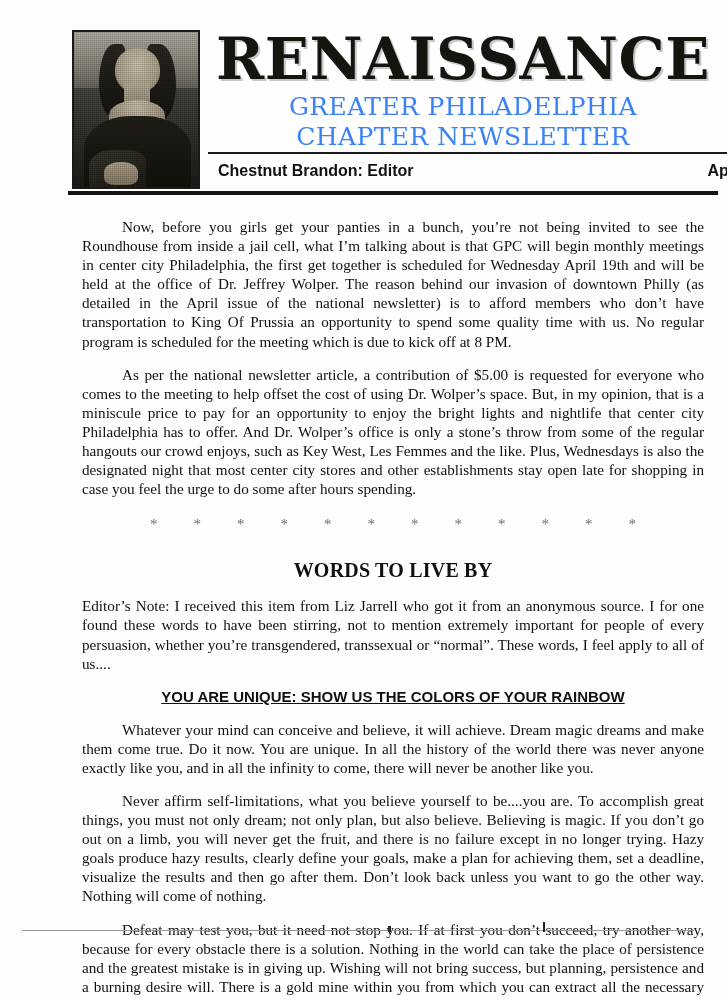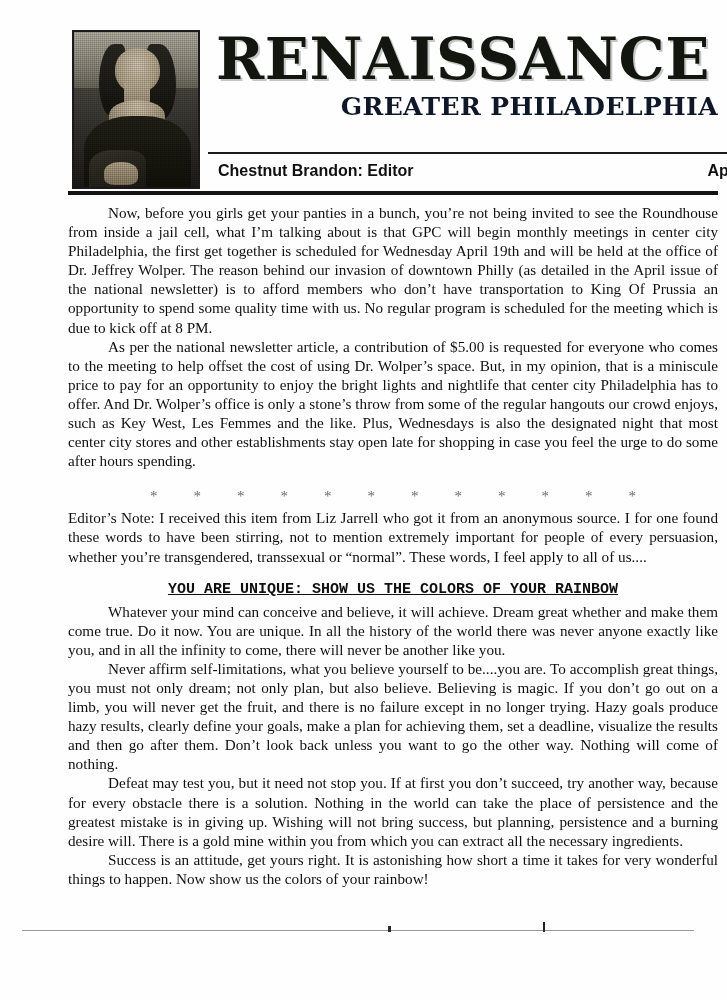--- a/index.html
+++ b/index.html
@@ -119,28 +119,27 @@
     font-size: 58px;
     line-height: 62px;
     letter-spacing: 0.5px;
     color: #13150f;
     margin: 0;
     text-shadow: 2px 2px 0 rgba(130,130,130,0.45);
     white-space: nowrap;
   }
   .subtitle {
     font-family: "DejaVu Serif", "Liberation Serif", serif;
-    font-weight: 700;
+    font-weight: 400;
     font-size: 25px;
     line-height: 27px;
     letter-spacing: 0.4px;
-    color: #0f172a;
+    color: #3b82f6;
     margin: 3px 0 0 0;
     white-space: nowrap;
-    text-align: right;
   }
 
   .byline-rule-top {
     position: absolute;
     left: 140px;
     top: 124px;
     width: 578px;
     height: 2px;
     background: #1a1a1a;
   }
@@ -183,34 +182,34 @@
     font-weight: 700;
     font-size: 20px;
     line-height: 24px;
     text-align: center;
     margin: 0 0 5px 0;
     letter-spacing: 0.2px;
   }
   h2.section-head.spaced { margin-top: 26px; margin-bottom: 8px; }
 
   h3.sub-head {
-    font-family: Liberation Mono, monospace;
+    font-family: Liberation Sans, sans-serif;
     font-weight: 700;
     font-size: 15px;
     line-height: 19px;
     text-align: center;
     text-decoration: underline;
     margin: 14px 0 3px 0;
   }
 
   p.body-text {
     font-size: 15.2px;
     line-height: 19.1px;
     text-align: justify;
-    margin: 0;
+    margin: 14px;
     text-indent: 40px;
     hyphens: none;
   }
   p.body-text.noindent { text-indent: 0; }
 
   .stars {
     margin: 18px 0 4px 0;
     display: flex;
     justify-content: center;
     gap: 36px;
@@ -257,20 +256,21 @@
         <div class="mona-dress"></div>
         <div class="mona-arm"></div>
         <div class="mona-hand"></div>
         <div class="mona-grain"></div>
       </div>
     </div>
 
     <div class="title-block">
       <div class="nameplate">RENAISSANCE</div>
       <div class="subtitle">GREATER PHILADELPHIA</div>
+      <div class="subtitle">CHAPTER NEWSLETTER</div>
     </div>
 
     <div class="byline-rule-top"></div>
 
     <div class="byline-band">
       <div class="byline-editor">Chestnut Brandon: Editor</div>
       <div class="byline-date">April 1995</div>
     </div>
   </div>
 
@@ -290,26 +290,27 @@
       <span>*</span>
       <span>*</span>
       <span>*</span>
       <span>*</span>
       <span>*</span>
       <span>*</span>
       <span>*</span>
       <span>*</span>
     </div>
 
+    <h2 class="section-head spaced">WORDS TO LIVE BY</h2>
 
     <p class="body-text noindent">Editor’s Note: I received this item from Liz Jarrell who got it from an anonymous source. I for one found these words to have been stirring, not to mention extremely important for people of every persuasion, whether you’re transgendered, transsexual or “normal”. These words, I feel apply to all of us....</p>
 
     <h3 class="sub-head">YOU ARE UNIQUE: SHOW US THE COLORS OF YOUR RAINBOW</h3>
 
-    <p class="body-text">Whatever your mind can conceive and believe, it will achieve. Dream great whether and make them come true. Do it now. You are unique. In all the history of the world there was never anyone exactly like you, and in all the infinity to come, there will never be another like you.</p>
+    <p class="body-text">Whatever your mind can conceive and believe, it will achieve. Dream magic dreams and make them come true. Do it now. You are unique. In all the history of the world there was never anyone exactly like you, and in all the infinity to come, there will never be another like you.</p>
     <p class="body-text">Never affirm self-limitations, what you believe yourself to be....you are. To accomplish great things, you must not only dream; not only plan, but also believe. Believing is magic. If you don’t go out on a limb, you will never get the fruit, and there is no failure except in no longer trying. Hazy goals produce hazy results, clearly define your goals, make a plan for achieving them, set a deadline, visualize the results and then go after them. Don’t look back unless you want to go the other way. Nothing will come of nothing.</p>
     <p class="body-text">Defeat may test you, but it need not stop you. If at first you don’t succeed, try another way, because for every obstacle there is a solution. Nothing in the world can take the place of persistence and the greatest mistake is in giving up. Wishing will not bring success, but planning, persistence and a burning desire will. There is a gold mine within you from which you can extract all the necessary ingredients.</p>
     <p class="body-text">Success is an attitude,  get yours right. It is astonishing how short a time it takes for very wonderful things to happen. Now show us the colors of your rainbow!</p>
   </div>
 
   <div class="footer-rule"></div>
   <div class="speck-a"></div>
   <div class="speck-b"></div>
 
 </div>

